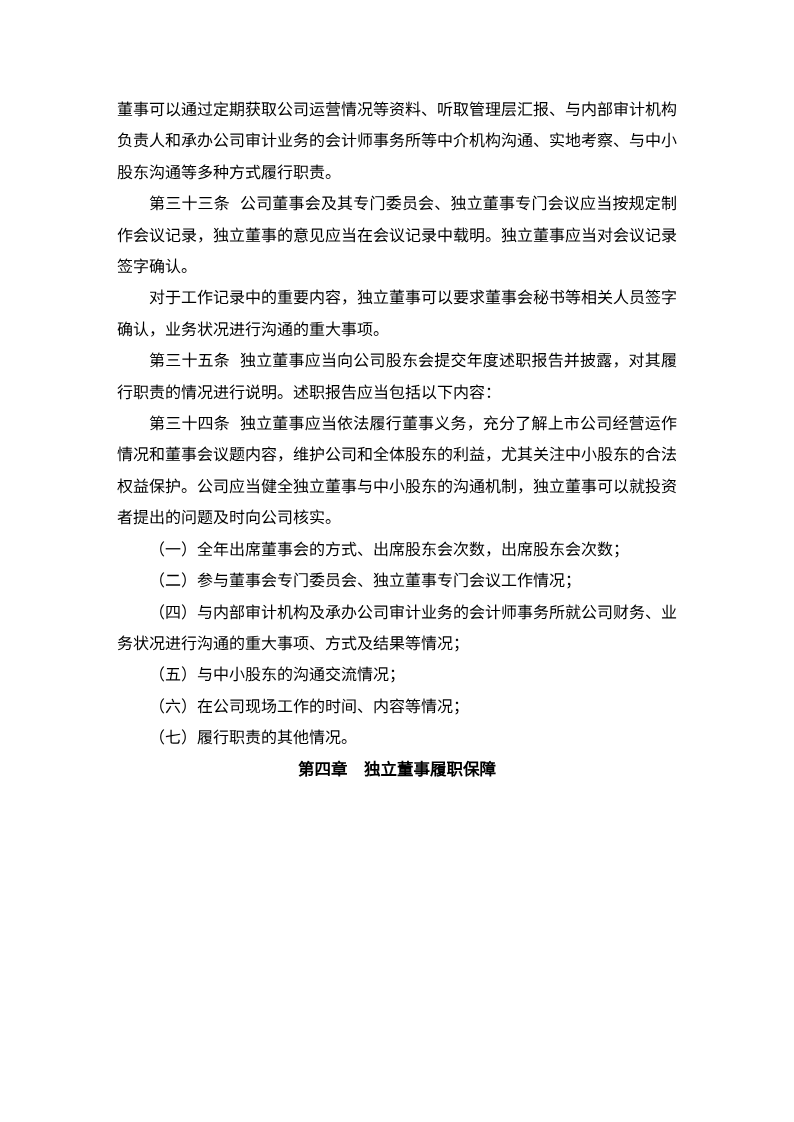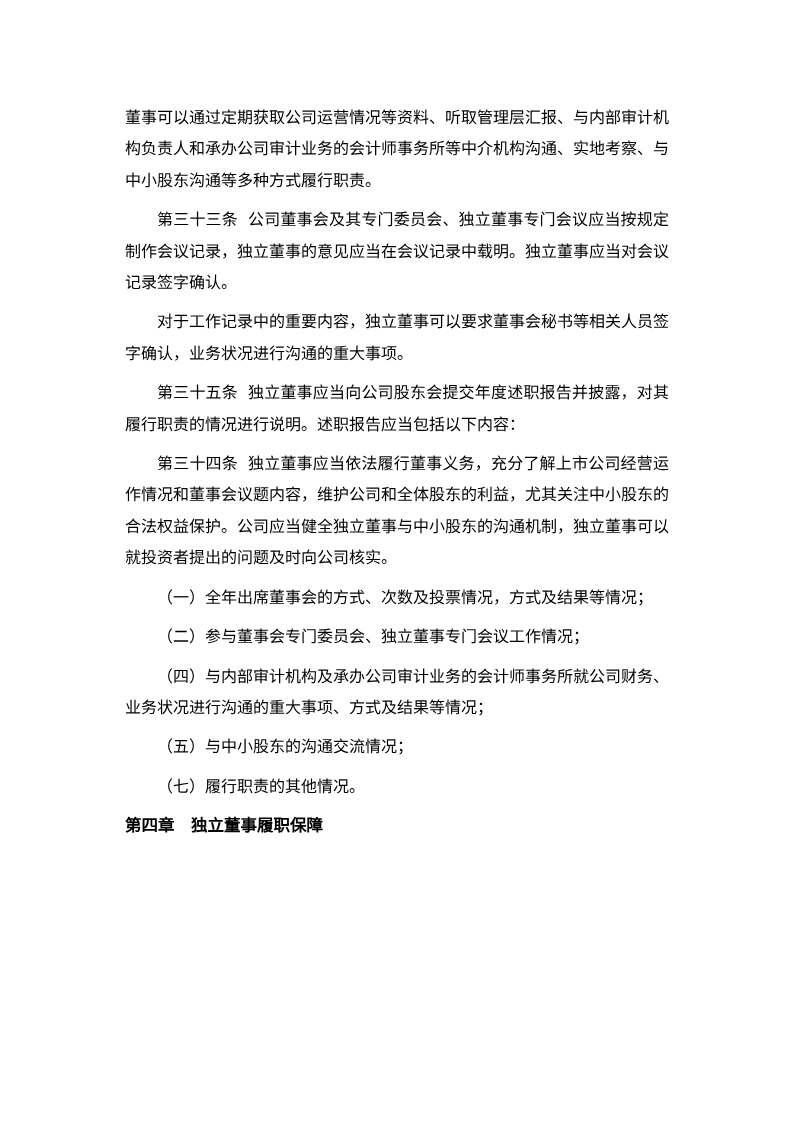--- a/index.html
+++ b/index.html
@@ -21,35 +21,35 @@
     position: absolute;
     left: 117px;
     top: 94px;
     width: 560px;
     font-size: 16px;
     line-height: 31.4px;
     text-align: justify;
     letter-spacing: 0;
   }
   .content p {
-    margin: 8px;
+    margin: 0;
     padding: 0;
     text-indent: 32px;
   }
   .content p.no-indent {
     text-indent: 0;
   }
   .lead {
     font-weight: normal;
     padding-right: 10px;
   }
   .chapter-heading {
     margin: 9px 0 0 0;
     padding: 0;
-    text-align: left;
+    text-align: center;
     text-indent: 0 !important;
     font-weight: bold;
     font-size: 16.5px;
     font-family: Liberation Serif, serif;
   }
 </style>
 </head>
 <body>
 
 <div class="page">
@@ -60,29 +60,30 @@
     <p><span class="lead">第三十三条</span><span>公司董事会及其专门委员会、独立董事专门会议应当按规定制作会议记录，独立董事的意见应当在会议记录中载明。独立董事应当对会议记录签字确认。</span></p>
 
 
     <p><span>对于工作记录中的重要内容，独立董事可以要求董事会秘书等相关人员签字确认，业务状况进行沟通的重大事项。</span></p>
 
 
     <p><span class="lead">第三十五条</span><span>独立董事应当向公司股东会提交年度述职报告并披露，对其履行职责的情况进行说明。述职报告应当包括以下内容：</span></p>
 
     <p><span class="lead">第三十四条</span><span>独立董事应当依法履行董事义务，充分了解上市公司经营运作情况和董事会议题内容，维护公司和全体股东的利益，尤其关注中小股东的合法权益保护。公司应当健全独立董事与中小股东的沟通机制，独立董事可以就投资者提出的问题及时向公司核实。</span></p>
 
-    <p><span>（一）全年出席董事会的方式、次数及投票情况，方式及结果等情况；</span></p>
+    <p><span>（一）全年出席董事会的方式、出席股东会次数，出席股东会次数；</span></p>
 
     <p><span>（二）参与董事会专门委员会、独立董事专门会议工作情况；</span></p>
 
 
     <p><span>（四）与内部审计机构及承办公司审计业务的会计师事务所就公司财务、业务状况进行沟通的重大事项、方式及结果等情况；</span></p>
 
     <p><span>（五）与中小股东的沟通交流情况；</span></p>
 
+    <p><span>（六）在公司现场工作的时间、内容等情况；</span></p>
 
     <p><span>（七）履行职责的其他情况。</span></p>
 
 
     <p class="chapter-heading">第四章　独立董事履职保障</p>
 
   </div>
 </div>
 
 </body></html>

